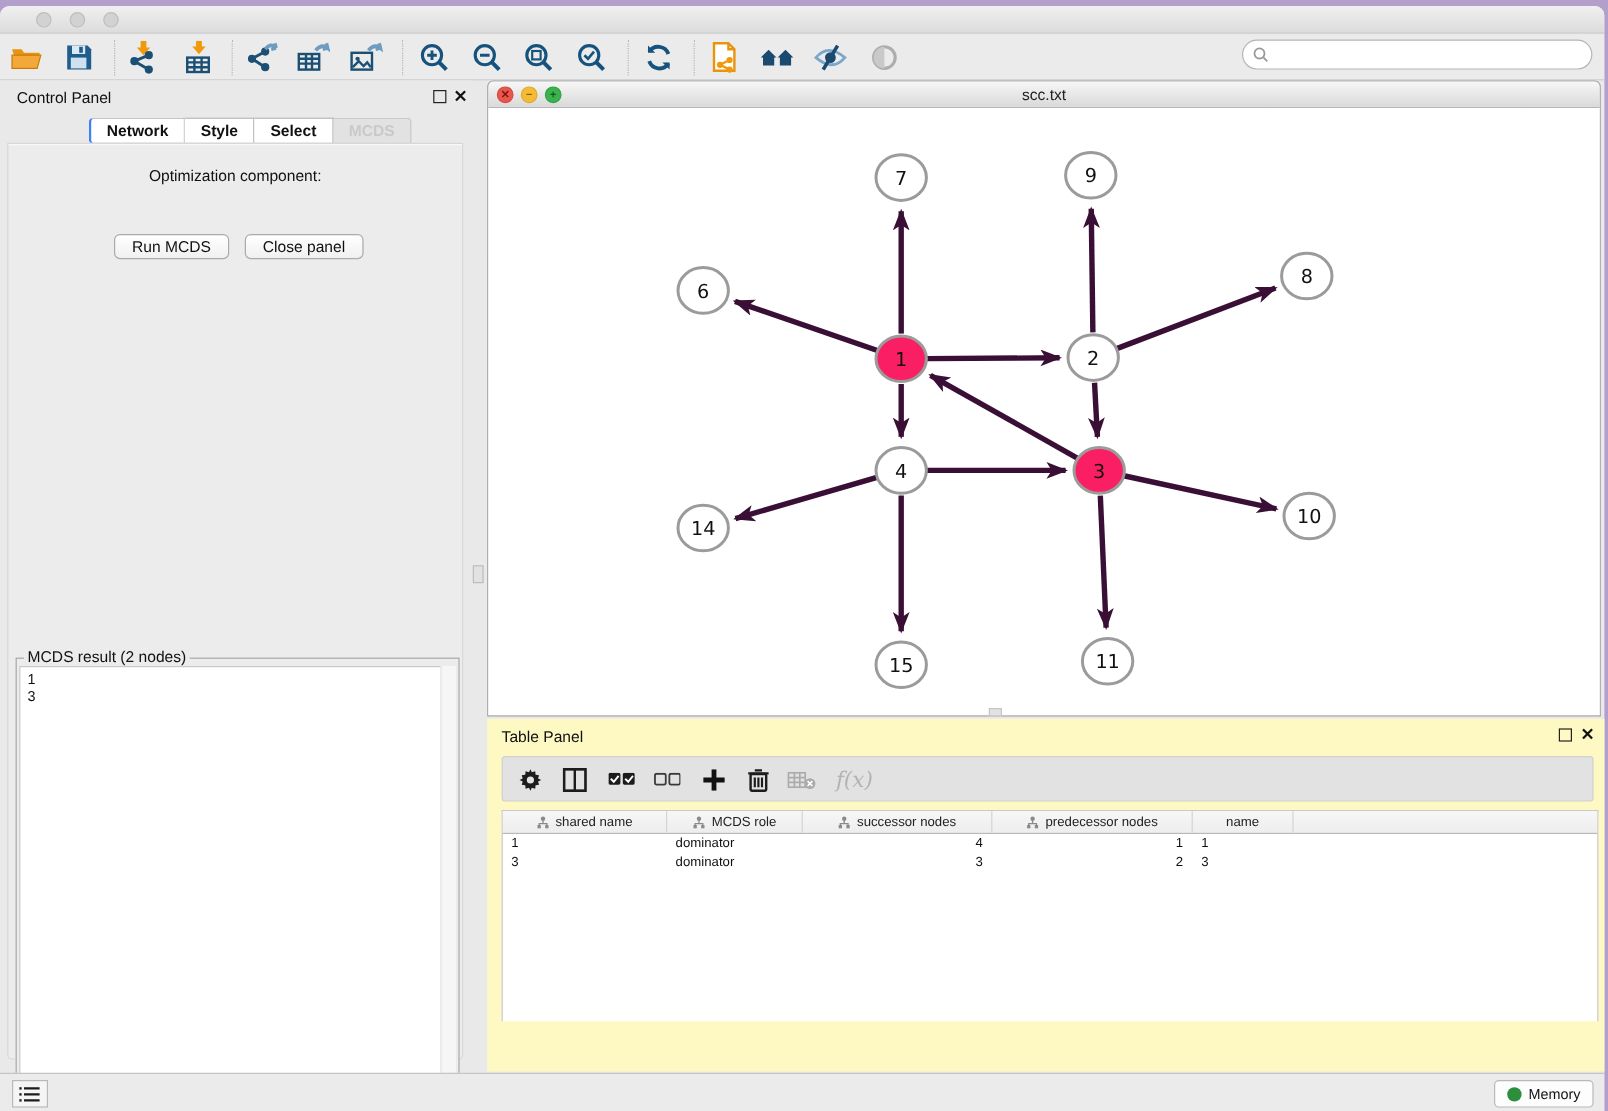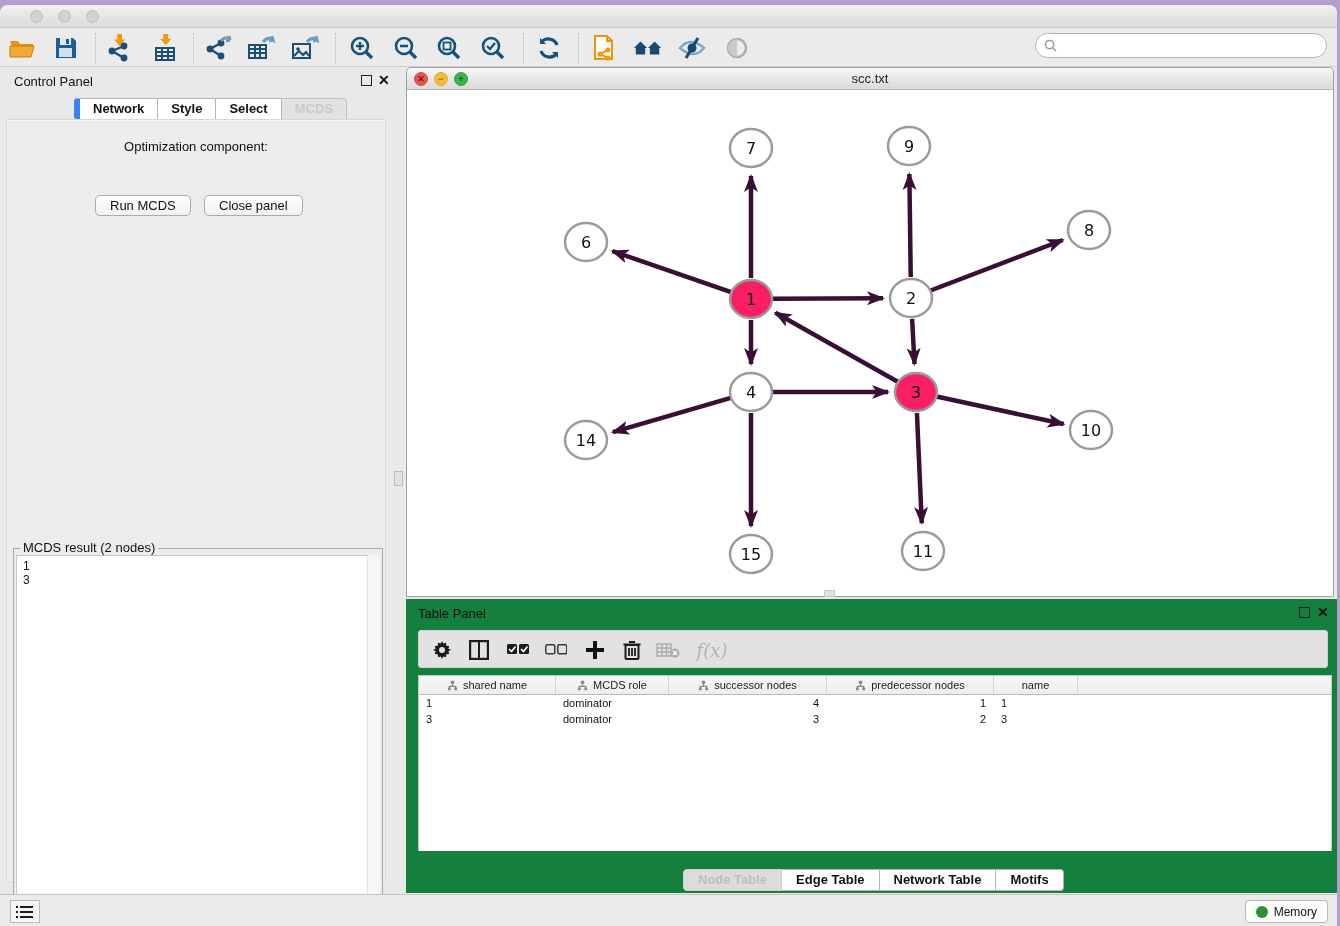--- a/index.html
+++ b/index.html
@@ -19,21 +19,21 @@
   .searchbox input { border:none; outline:none; flex:1; font-size:12px; background:transparent; margin-left:5px; }
 
   
   .cpanel { position:absolute; left:0; top:62px; width:392px; height:826px; background:#e9e9e9; }
   .panel-head { position:absolute; left:0; top:0; width:100%; height:28px; }
   .panel-title { position:absolute; left:14px; top:7px; font-size:13px; color:#111; }
   .ph-float { position:absolute; top:8px; width:11px; height:11px; border:1.5px solid #222; cursor:pointer; }
   .ph-close { position:absolute; top:5px; font-size:14px; font-weight:bold; color:#111; cursor:pointer; }
   .cp-tabs { position:absolute; left:74px; top:31px; height:22px; display:flex; }
   .cp-tab { height:22px; line-height:20px; padding:0 13px; font-size:13px; font-weight:bold; background:#fff; border:1px solid #b4b4b4; border-left:none; color:#111; cursor:pointer; }
-  .cp-tab:first-child { border-left:6px solid #3b82f6; border-radius:4px 0 0 4px; }
+  .cp-tab:first-child { border-left:2px solid #3b82f6; border-radius:4px 0 0 4px; }
   .cp-tab.sel { background:#e2e2e2; color:#c9c9c9; border-radius:0 4px 0 0; border-color:#c2c2c2; }
   .cp-body { position:absolute; left:6px; top:52px; width:380px; height:764px; background:#ececec; border:1px solid #d8d8d8; border-radius:0 0 4px 4px; box-shadow:inset 0 1px 0 #f8f8f8; }
   .opt-label { position:absolute; width:100%; text-align:center; top:19px; font-size:13px; color:#111; }
   .mac-select { position:absolute; left:38px; top:41px; width:310px; height:22px; background:linear-gradient(#ffffff,#f2f2f2); border:1px solid #aeaeae; border-radius:5px; font-size:13px; line-height:20px; padding-left:10px; color:#111; cursor:pointer; }
   .sel-arrows { position:absolute; right:7px; top:2px; font-size:8px; line-height:8px; color:#555; text-align:center; }
   .mac-btn { position:absolute; top:75px; height:21px; background:linear-gradient(#ffffff,#f0f0f0); border:1px solid #ababab; border-radius:5px; font-size:13px; color:#111; padding:0 14px; cursor:pointer; font-family:"Liberation Sans",sans-serif; }
   .result-group { position:absolute; left:6px; top:428px; width:370px; height:378px; border:1px solid #a9a9a9; background:#ececec;text-decoration:underline; }
   .result-legend { position:absolute; left:6px; top:-9px; background:#ececec; padding:0 3px; font-size:13px; color:#111; }
   .result-area { position:absolute; left:2px; top:6px; right:2px; bottom:2px; background:#fff; border:1px solid #c8c8c8; font-size:12px; color:#111; padding:3px 6px; white-space:pre-line; }
   .result-scroll { position:absolute; right:2px; top:6px; bottom:2px; width:13px; background:#f6f6f6; border-left:1px solid #e3e3e3; }
@@ -47,21 +47,21 @@
   .wbtn.min { background:#f6bb36; color:#8f5d00; border:1px solid #e2a92c; }
   .wbtn.max { background:#3bb24e; color:#0c5c1a; border:1px solid #32a244; }
   .net-canvas { position:absolute; left:0; top:22px; width:926px; height:506px; background:#fff; overflow:hidden; }
   .graph-node-label { font-size:16px; fill:#111; font-family:"DejaVu Sans",sans-serif; }
 
   
   .vgrip { position:absolute; left:394px; top:466px; width:9px; height:15px; background:#e2e2e2; border:1px solid #bdbdbd; }
   .hgrip { position:absolute; left:824px; top:585px; width:11px; height:7px; background:#e2e2e2; border:1px solid #c6c6c6; }
 
   
-  .tpanel { position:absolute; left:406px; top:594px; width:934px; height:294px; background:#15803d; }
+  .tpanel { position:absolute; left:406px; top:594px; width:934px; height:294px; background:#fef9c3; }
   .tp-toolbar { position:absolute; left:12px; top:31px; width:910px; height:38px; background:#e2e2e2; border:1px solid #d0d0d0; border-radius:3px; }
   .tp-ico { position:absolute; top:4px; width:30px; height:30px; display:flex; align-items:center; justify-content:center; cursor:pointer; }
   .fx { font-family:"DejaVu Serif",serif; font-style:italic; font-size:18px; color:#b3b3b3; }
   .tbl { position:absolute; left:12px; top:76px; width:914px; height:176px; background:#fff; border:1px solid #c9c9c9; border-bottom:none; }
   .tbl-head { display:flex; height:19px; background:linear-gradient(#f7f7f7,#ededed); border-bottom:1px solid #b9b9b9; }
   .th { display:flex; align-items:center; justify-content:center; gap:5px; font-size:11px; color:#222; border-right:1px solid #d4d4d4; height:100%; cursor:pointer; }
   .tr { display:flex; height:16px; }
   .td { font-size:11px; color:#111; line-height:16px; overflow:hidden; }
   .tp-tabs { position:absolute; left:277px; top:270px; height:22px; display:flex; }
   .tp-tab { height:22px; line-height:20px; padding:0 14px; font-size:13px; font-weight:bold; background:#fff; border:1px solid #b4b4b4; border-left:none; color:#111; cursor:pointer; }
@@ -443,26 +443,20 @@
           </div>
           <div class="tr">
             <div class="td" style="width: 137px; text-align: left; padding: 0px 0px 0px 7px;">3</div>
             <div class="td" style="width: 113px; text-align: left; padding: 0px 0px 0px 7px;">dominator</div>
             <div class="td" style="width: 158px; text-align: right; padding: 0px 8px 0px 0px;">3</div>
             <div class="td" style="width: 167px; text-align: right; padding: 0px 8px 0px 0px;">2</div>
             <div class="td" style="width: 84px; text-align: left; padding: 0px 0px 0px 7px;">3</div>
           </div>
         </div>
     </div>
-    <div class="tp-tabs" id="tp-tabs">
-        <div class="tp-tab sel">Node Table</div>
-        <div class="tp-tab">Edge Table</div>
-        <div class="tp-tab">Network Table</div>
-        <div class="tp-tab">Motifs</div>
-      </div>
   </div>
 
   <div class="statusbar">
     <div class="sb-left-btn">
       <svg width="18" height="14" viewBox="0 0 18 14">
           <g stroke="#1c1c1c" stroke-width="2">
             <path d="M4 2 h13 M4 7 h13 M4 12 h13"></path>
           </g>
           <g fill="#1c1c1c">
             <rect x="0" y="1" width="2" height="2"></rect>

